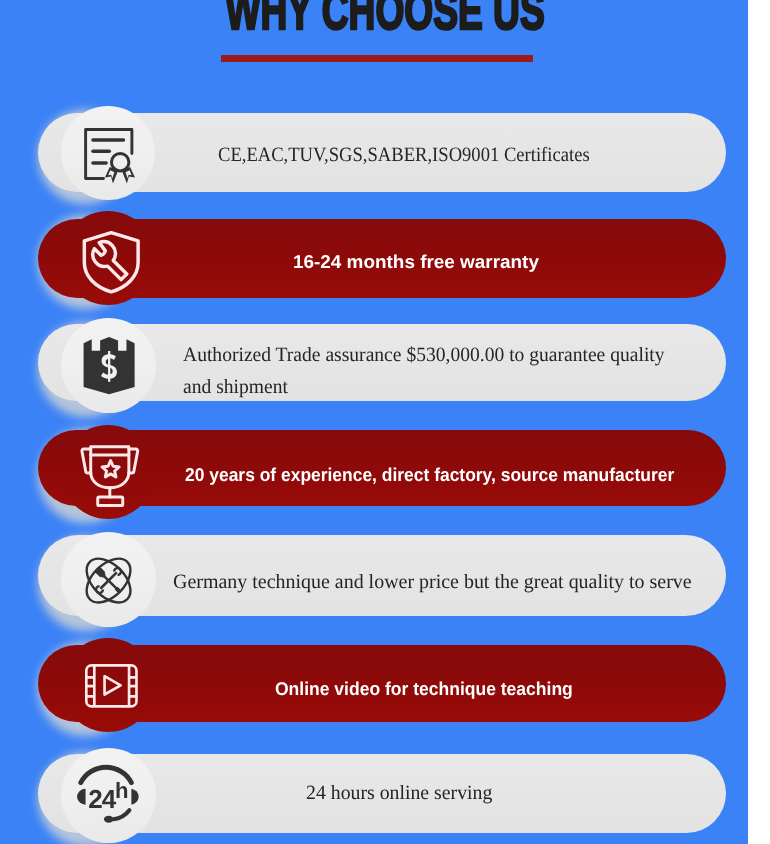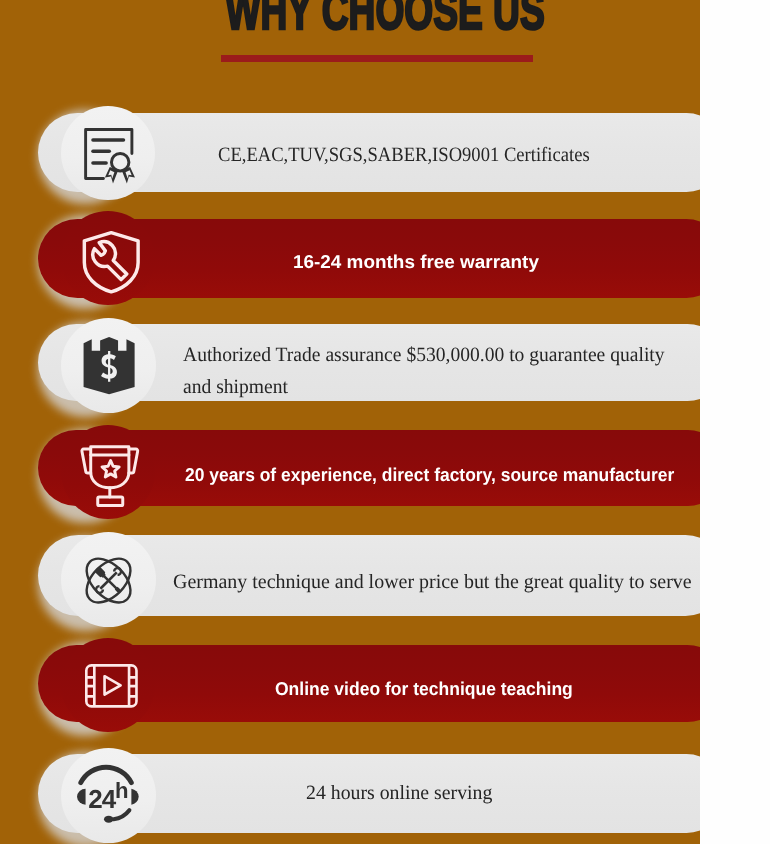--- a/index.html
+++ b/index.html
@@ -1,19 +1,19 @@
 <!DOCTYPE html>
 <html><head>
 <meta charset="utf-8">
 <style>
   html,body{margin:0;padding:0;}
   body{width:770px;height:844px;background:#fefefe;overflow:hidden;
        font-family:"Liberation Sans",sans-serif;
        -webkit-font-smoothing:antialiased;text-rendering:geometricPrecision;}
-  .page{position:relative;width:656px;height:844px;overflow:hidden;background:#a16207;padding-left:44px;}
+  .page{position:relative;width:748px;height:844px;overflow:hidden;background:#3b82f6;}
 
   
   .heading{position:absolute;left:0;top:-18px;width:770px;text-align:center;}
   .heading-text{display:inline-block;font-family:"Liberation Sans",sans-serif;
       font-weight:700;font-size:54px;color:#1c1c1c;letter-spacing:0px;
       -webkit-text-stroke:2.6px #1c1c1c;paint-order:stroke fill;
       transform:scaleX(0.688);transform-origin:center top;line-height:58px;}
   .heading-rule{position:absolute;left:221px;top:55px;width:312px;height:7px;
       background:#9b1b1b;}
 

